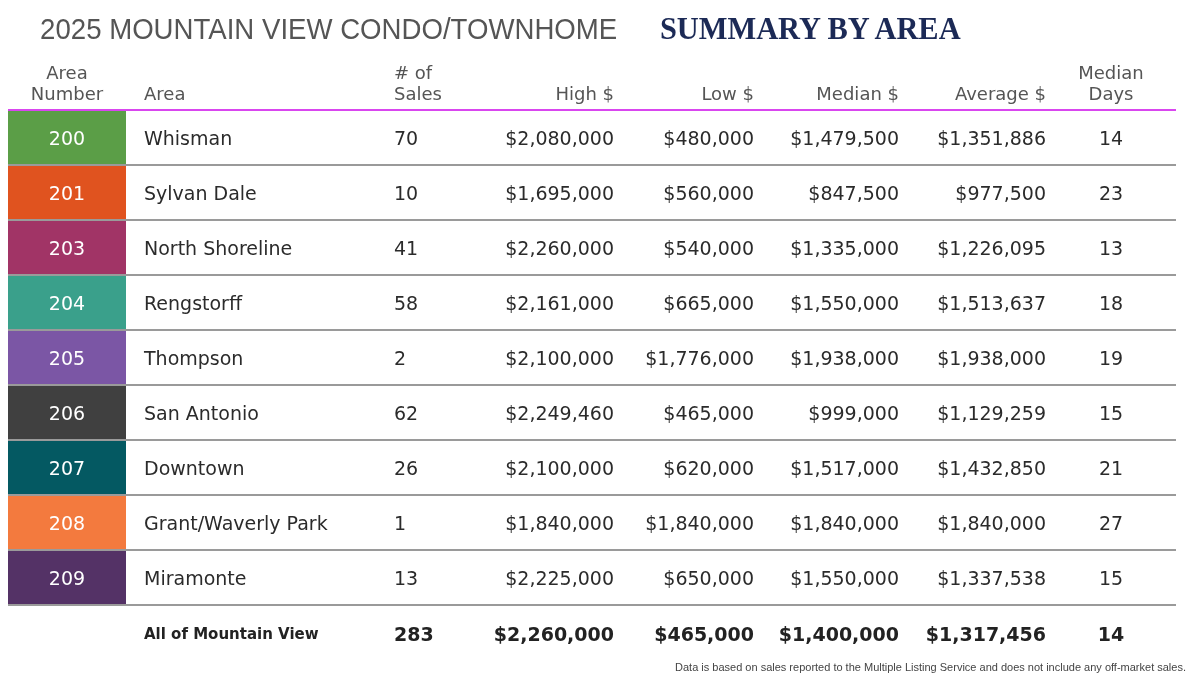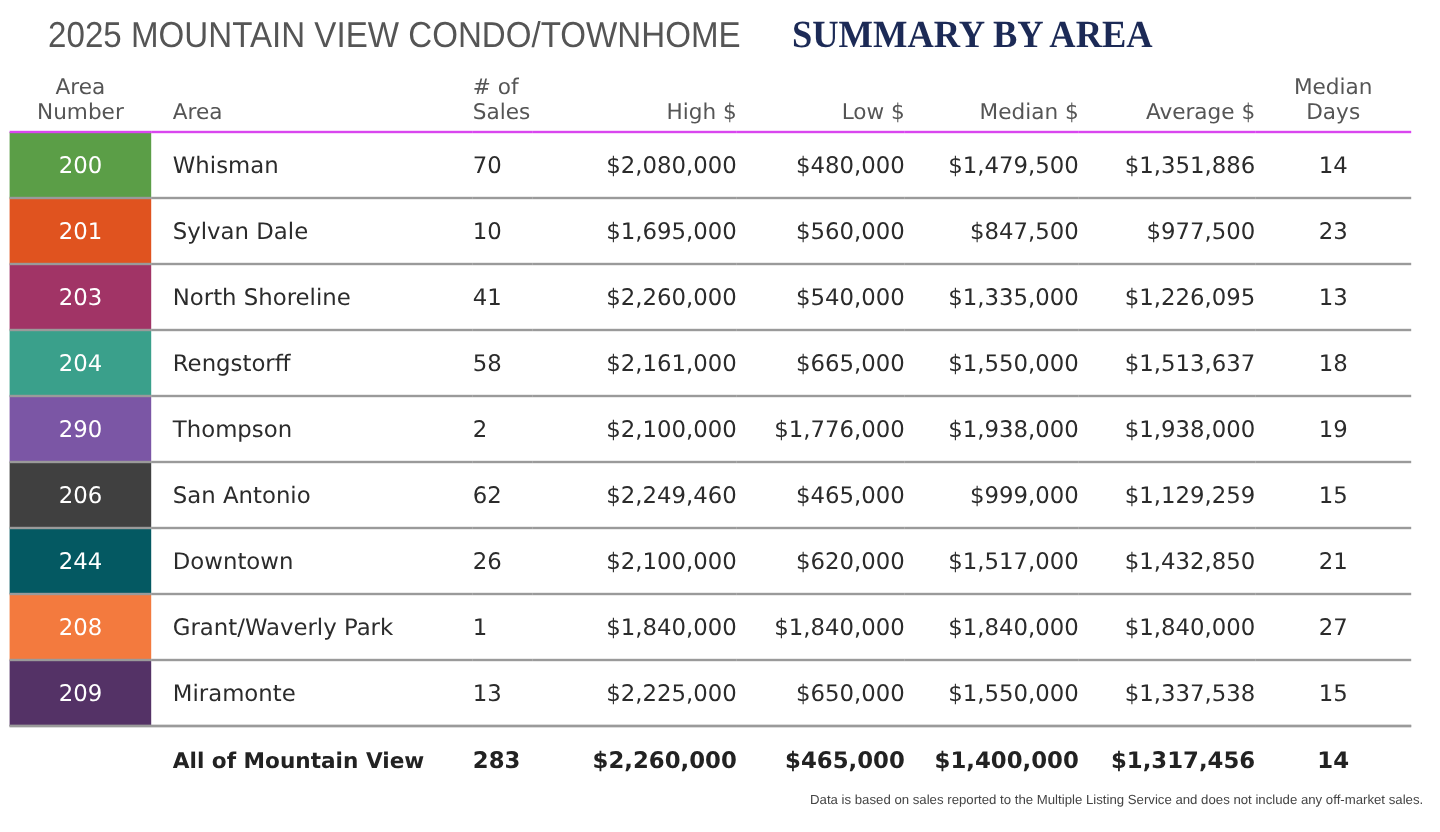--- a/index.html
+++ b/index.html
@@ -85,21 +85,21 @@
     td.c-area { padding-left: 18px; }
     th.c-area { padding-left: 18px !important; text-align: left; }
 
     tr.total td {
       border-bottom: none;
       font-weight: bold;
       height: 56px;
       color: #222222;
       font-size: 19px;
     }
-    tr.total td.c-area { font-size: 18px; }
+    tr.total td.c-area { font-size: 15px; }
     tr.total td.c-num { background: transparent; }
 
     .footnote {
       position: absolute;
       right: 14px;
       top: 661px;
       font-size: 11px;
       color: #444444;
       font-family: "Liberation Sans", sans-serif;
       white-space: nowrap;
@@ -170,41 +170,41 @@
         <td class="c-num" style="background: rgb(58, 160, 139);">204</td>
         <td class="c-area">Rengstorff</td>
         <td class="c-sales">58</td>
         <td class="c-high">$2,161,000</td>
         <td class="c-low">$665,000</td>
         <td class="c-median">$1,550,000</td>
         <td class="c-avg">$1,513,637</td>
         <td class="c-days">18</td>
       </tr>
       <tr>
-        <td class="c-num" style="background: rgb(123, 86, 165);">290</td>
+        <td class="c-num" style="background: rgb(123, 86, 165);">205</td>
         <td class="c-area">Thompson</td>
         <td class="c-sales">2</td>
         <td class="c-high">$2,100,000</td>
         <td class="c-low">$1,776,000</td>
         <td class="c-median">$1,938,000</td>
         <td class="c-avg">$1,938,000</td>
         <td class="c-days">19</td>
       </tr>
       <tr>
         <td class="c-num" style="background: #404040;">206</td>
         <td class="c-area">San Antonio</td>
         <td class="c-sales">62</td>
         <td class="c-high">$2,249,460</td>
         <td class="c-low">$465,000</td>
         <td class="c-median">$999,000</td>
         <td class="c-avg">$1,129,259</td>
         <td class="c-days">15</td>
       </tr>
       <tr>
-        <td class="c-num" style="background: rgb(4, 89, 98);">244</td>
+        <td class="c-num" style="background: rgb(4, 89, 98);">207</td>
         <td class="c-area">Downtown</td>
         <td class="c-sales">26</td>
         <td class="c-high">$2,100,000</td>
         <td class="c-low">$620,000</td>
         <td class="c-median">$1,517,000</td>
         <td class="c-avg">$1,432,850</td>
         <td class="c-days">21</td>
       </tr>
       <tr>
         <td class="c-num" style="background: rgb(243, 122, 62);">208</td>

